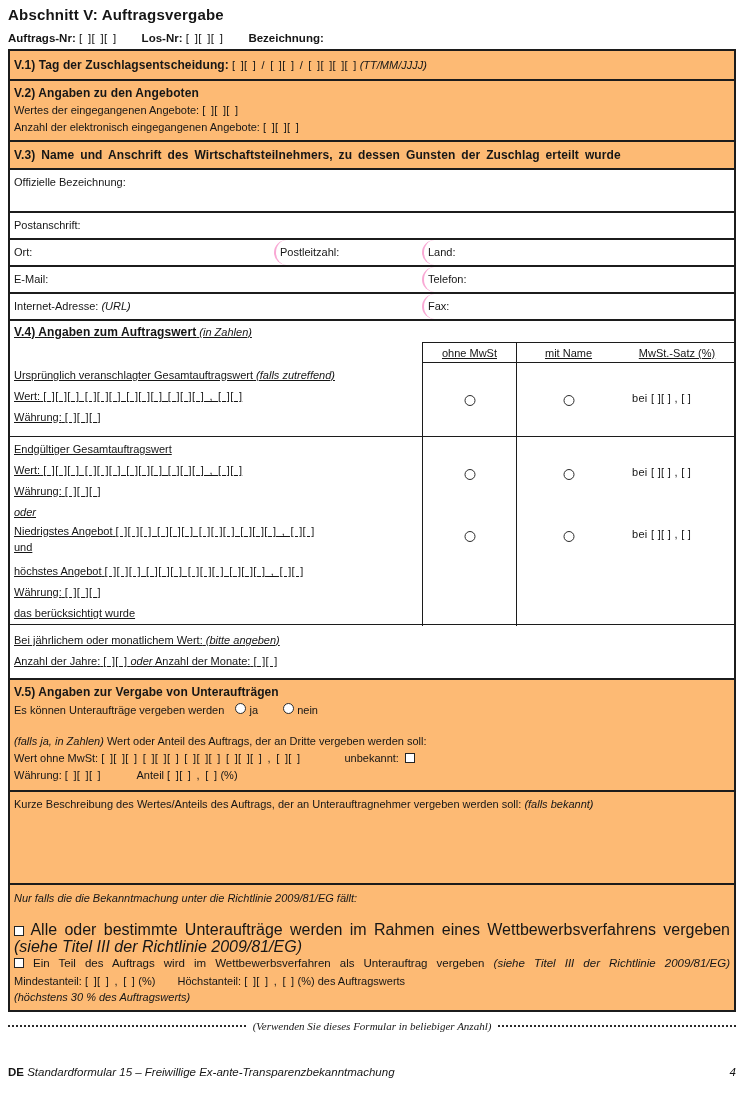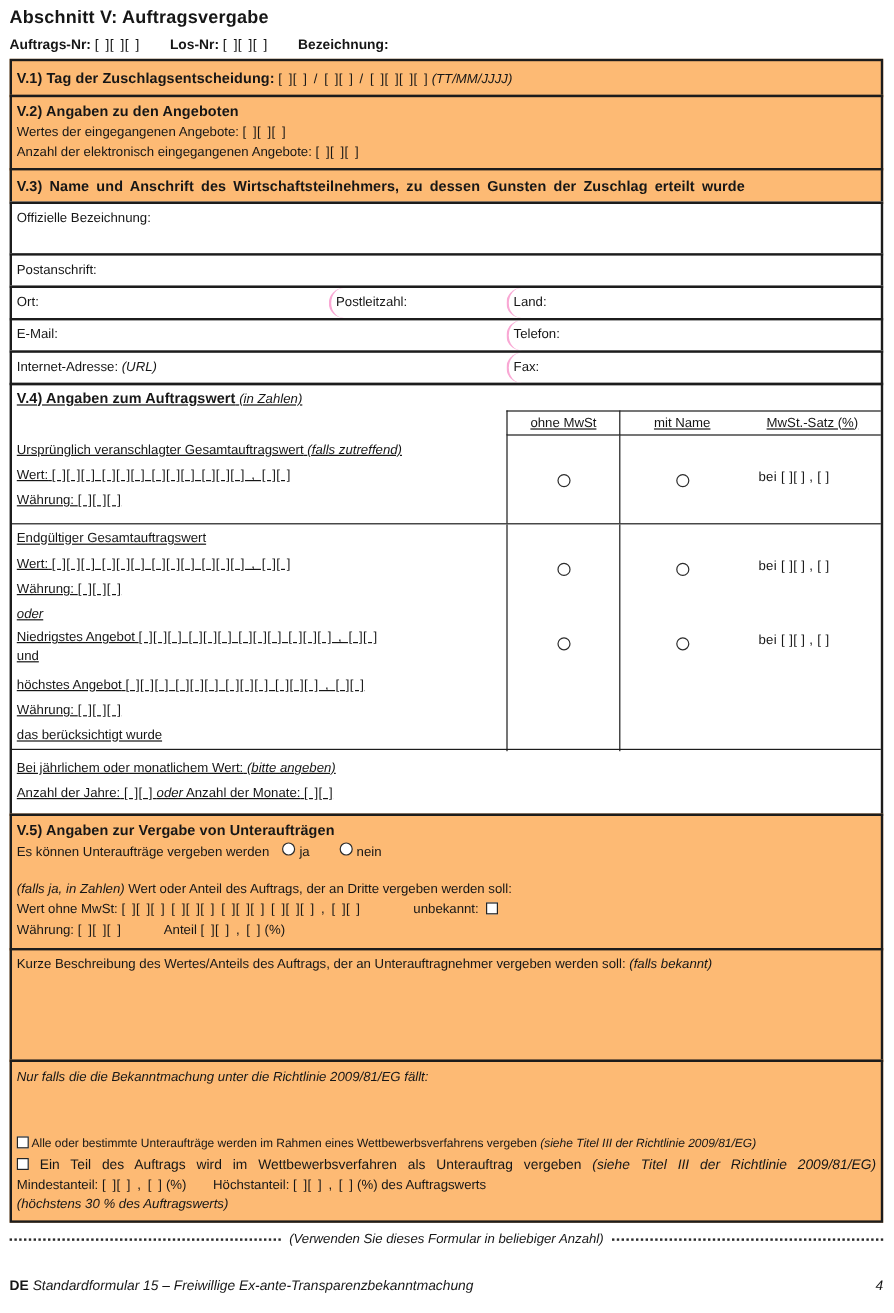--- a/index.html
+++ b/index.html
@@ -52,28 +52,28 @@
   .l16 { line-height:16px; white-space:nowrap; }
   .mt6 { margin-top:6px; }
   .v4per { padding:5px 4px 6px 4px; }
 
   
   .cbx { width:10px; height:10px; border:1.5px solid #242424; display:inline-block;
     vertical-align:-1px; background:#fff; }
   .inb { display:inline-block; }
   .gap { height:13px; }
   .desc-space { height:66px; }
-  .justify { text-align:justify; font-size:10px; line-height:16.5px;margin-top:24px; }
+  .justify { text-align:justify; font-size:16px; line-height:16.5px; }
   .fjustify { text-align:justify; text-align-last:justify; font-size:11.5px; line-height:16.5px; }
   .nfgap { height:15px; }
 
   
   .dotline { display:flex; align-items:center; margin-top:8px; gap:7px; }
   .dots { flex:1; border-top:2px dotted #2a2a2a; height:0; }
-  .dotline .txt { font-style:italic; font-size:11px; white-space:nowrap; }
+  .dotline .txt { font-style:italic; font-size:11px; white-space:nowrap;font-family:Liberation Serif, serif; }
 
   
   .footer { position:absolute; left:8px; right:9px; top:1066px;
     display:flex; justify-content:space-between; font-size:11.5px; }
   .footer .fl i { font-style:italic; }
   .footer .pg { font-style:italic; }
 </style>
 </head>
 <body>
 

